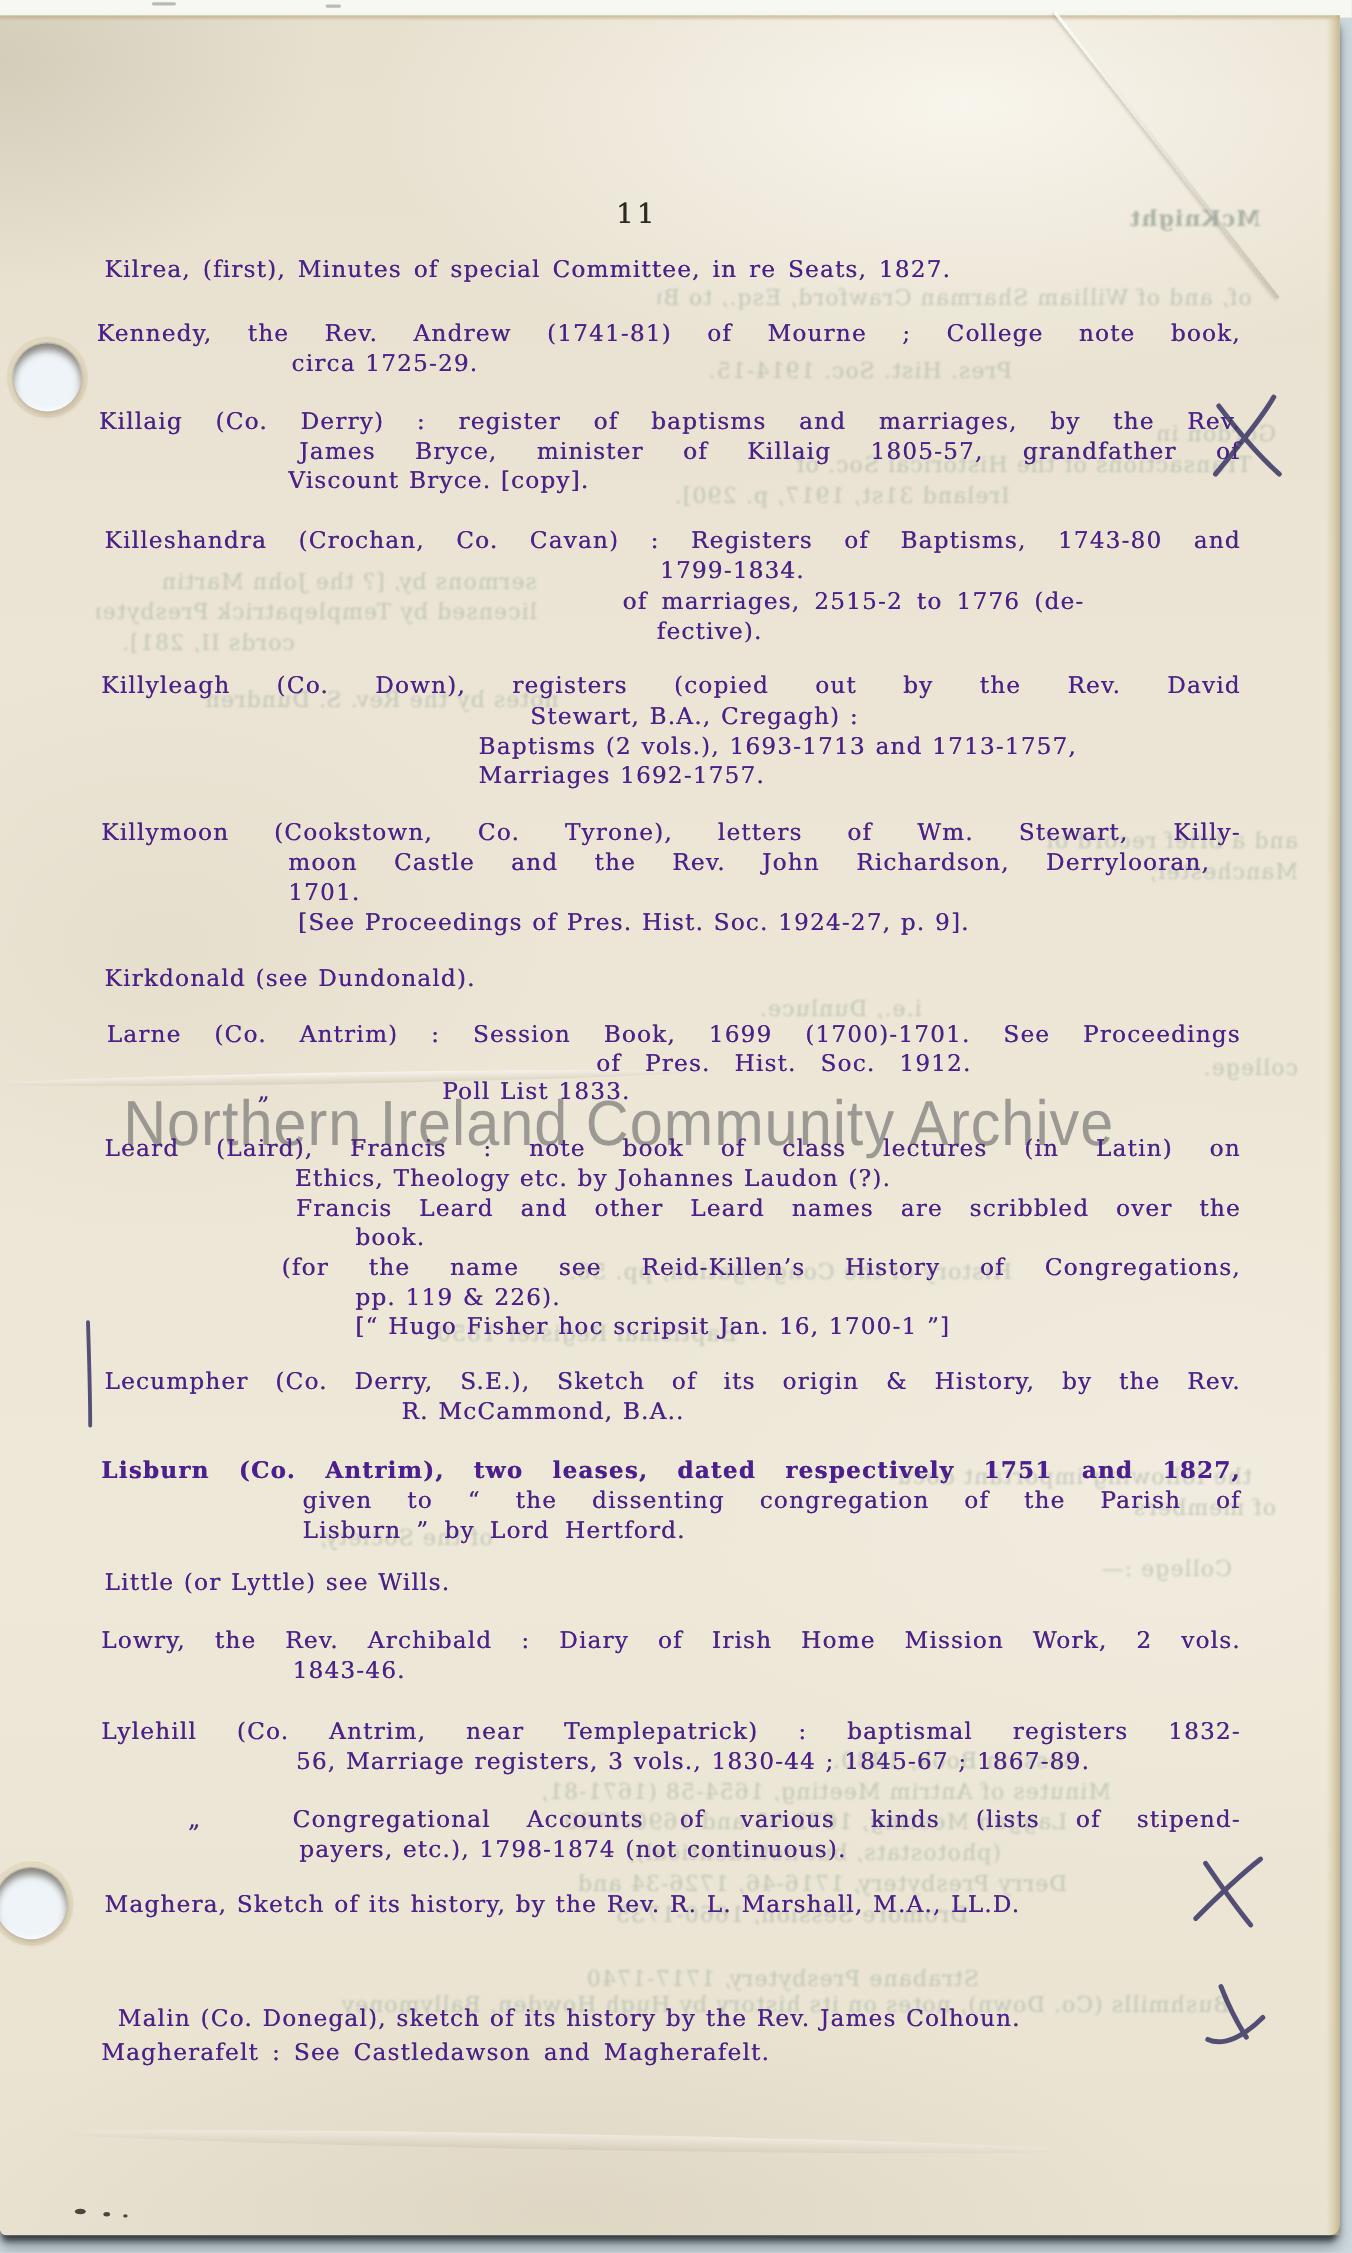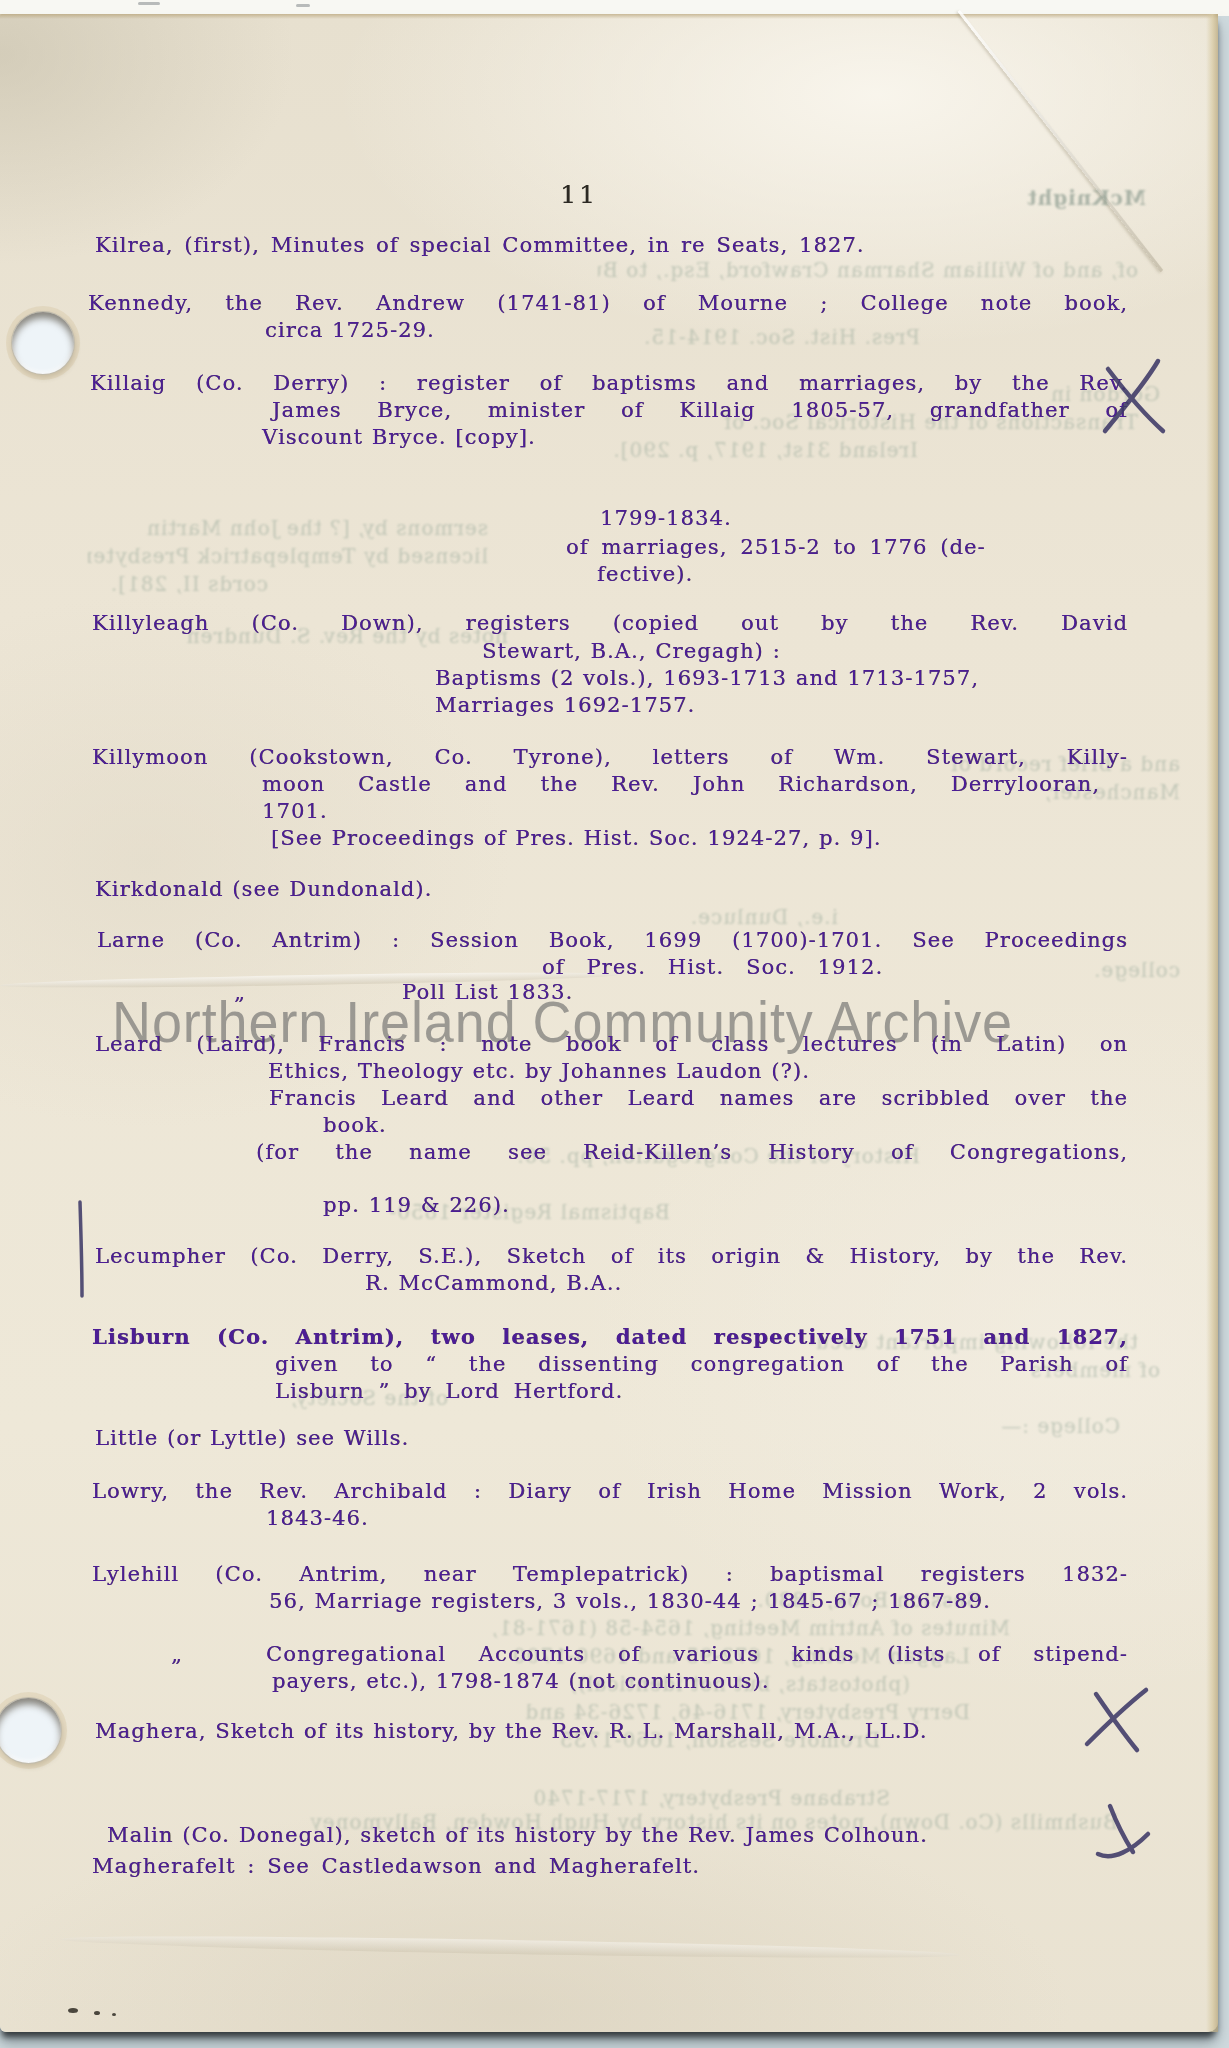--- a/index.html
+++ b/index.html
@@ -103,20 +103,21 @@
   <div class="watermark">Northern Ireland Community Archive</div>
 
   <div class="page-number">11</div>
   <div class="print-layer">
       <div class="pline" style="left: 95px; top: 232px; word-spacing: 3px;">Kilrea, (first), Minutes of special Committee, in re Seats, 1827.</div>
       <div class="pline fill" style="left: 88px; top: 290px; width: 1040px;">Kennedy, the Rev. Andrew (1741-81) of Mourne ; College note book,</div>
       <div class="pline" style="left: 265px; top: 317px;">circa 1725-29.</div>
       <div class="pline fill" style="left: 90px; top: 370px; width: 1038px;">Killaig (Co. Derry) : register of baptisms and marriages, by the Rev.</div>
       <div class="pline fill" style="left: 272px; top: 397px; width: 856px;">James Bryce, minister of Killaig 1805-57, grandfather of</div>
       <div class="pline" style="left: 262px; top: 424px;">Viscount Bryce. [copy].</div>
+      <div class="pline fill" style="left: 95px; top: 478px; width: 1033px;">Killeshandra (Crochan, Co. Cavan) : Registers of Baptisms, 1743-80 and</div>
       <div class="pline" style="left: 600px; top: 505px;">1799-1834.</div>
       <div class="pline" style="left: 566px; top: 534px; word-spacing: 5px;">of marriages, 2515-2 to 1776 (de-</div>
       <div class="pline" style="left: 597px; top: 561px;">fective).</div>
       <div class="pline fill" style="left: 92px; top: 610px; width: 1036px;">Killyleagh (Co. Down), registers (copied out by the Rev. David</div>
       <div class="pline" style="left: 482px; top: 638px;">Stewart, B.A., Cregagh) :</div>
       <div class="pline" style="left: 435px; top: 665px;">Baptisms (2 vols.), 1693-1713 and 1713-1757,</div>
       <div class="pline" style="left: 435px; top: 692px;">Marriages 1692-1757.</div>
       <div class="pline fill" style="left: 92px; top: 744px; width: 1036px;">Killymoon (Cookstown, Co. Tyrone), letters of Wm. Stewart, Killy-</div>
       <div class="pline fill" style="left: 262px; top: 771px; width: 838px;">moon Castle and the Rev. John Richardson, Derrylooran,</div>
       <div class="pline" style="left: 262px; top: 798px;">1701.</div>
@@ -124,21 +125,22 @@
       <div class="pline" style="left: 95px; top: 876px;">Kirkdonald (see Dundonald).</div>
       <div class="pline fill" style="left: 97px; top: 927px; width: 1031px;">Larne (Co. Antrim) : Session Book, 1699 (1700)-1701. See Proceedings</div>
       <div class="pline" style="left: 542px; top: 954px; word-spacing: 14px;">of Pres. Hist. Soc. 1912.</div>
       <div class="pline" style="left: 234px; top: 979px;">„</div>
       <div class="pline" style="left: 402px; top: 979px;">Poll List 1833.</div>
       <div class="pline fill" style="left: 95px; top: 1031px; width: 1033px;">Leard (Laird), Francis : note book of class lectures (in Latin) on</div>
       <div class="pline" style="left: 268px; top: 1058px;">Ethics, Theology etc. by Johannes Laudon (?).</div>
       <div class="pline fill" style="left: 269px; top: 1085px; width: 859px;">Francis Leard and other Leard names are scribbled over the</div>
       <div class="pline" style="left: 323px; top: 1112px;">book.</div>
       <div class="pline fill" style="left: 256px; top: 1139px; width: 872px;">(for the name see Reid-Killen’s History of Congregations,</div>
-      <div class="pline" style="left: 323px; top: 1166px; margin-top: 26px;">pp. 119 &amp; 226).</div>
+      <div class="pline" style="left: 323px; top: 1166px;">pp. 119 &amp; 226).</div>
+      <div class="pline" style="left: 323px; top: 1193px;">[“ Hugo Fisher hoc scripsit Jan. 16, 1700-1 ”]</div>
       <div class="pline fill" style="left: 95px; top: 1243px; width: 1033px;">Lecumpher (Co. Derry, S.E.), Sketch of its origin &amp; History, by the Rev.</div>
       <div class="pline" style="left: 332px; top: 1270px; margin-left: 33px;">R. McCammond, B.A..</div>
       <div class="pline fill" style="left: 92px; top: 1324px; width: 1036px; font-weight: bold;">Lisburn (Co. Antrim), two leases, dated respectively 1751 and 1827,</div>
       <div class="pline fill" style="left: 275px; top: 1351px; width: 853px;">given to “ the dissenting congregation of the Parish of</div>
       <div class="pline" style="left: 275px; top: 1378px; word-spacing: 6px;">Lisburn ” by Lord Hertford.</div>
       <div class="pline" style="left: 95px; top: 1425px;">Little (or Lyttle) see Wills.</div>
       <div class="pline fill" style="left: 92px; top: 1478px; width: 1036px;">Lowry, the Rev. Archibald : Diary of Irish Home Mission Work, 2 vols.</div>
       <div class="pline" style="left: 266px; top: 1505px;">1843-46.</div>
       <div class="pline fill" style="left: 92px; top: 1561px; width: 1036px;">Lylehill (Co. Antrim, near Templepatrick) : baptismal registers  1832-</div>
       <div class="pline" style="left: 269px; top: 1588px;">56, Marriage registers, 3 vols., 1830-44 ; 1845-67 ; 1867-89.</div>

